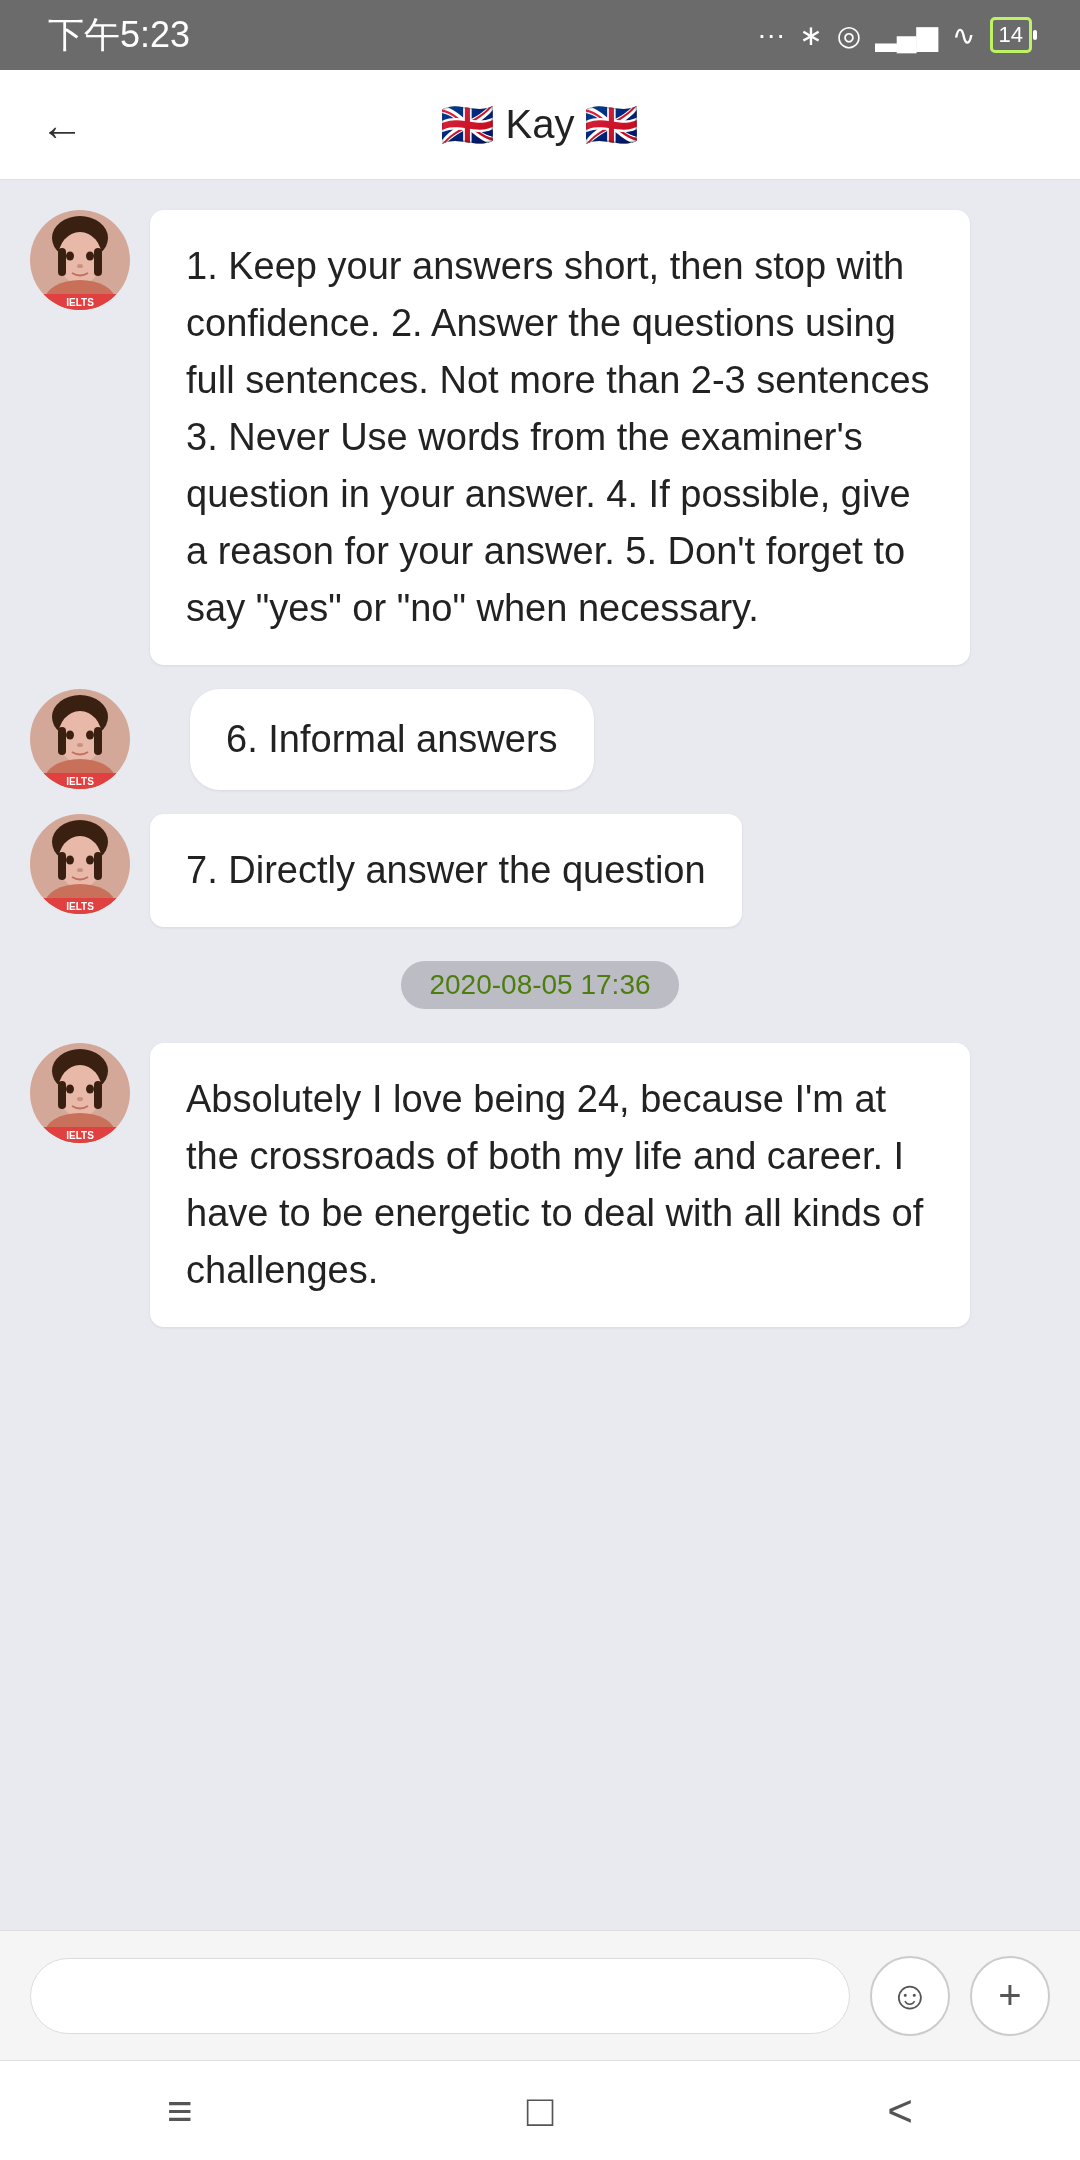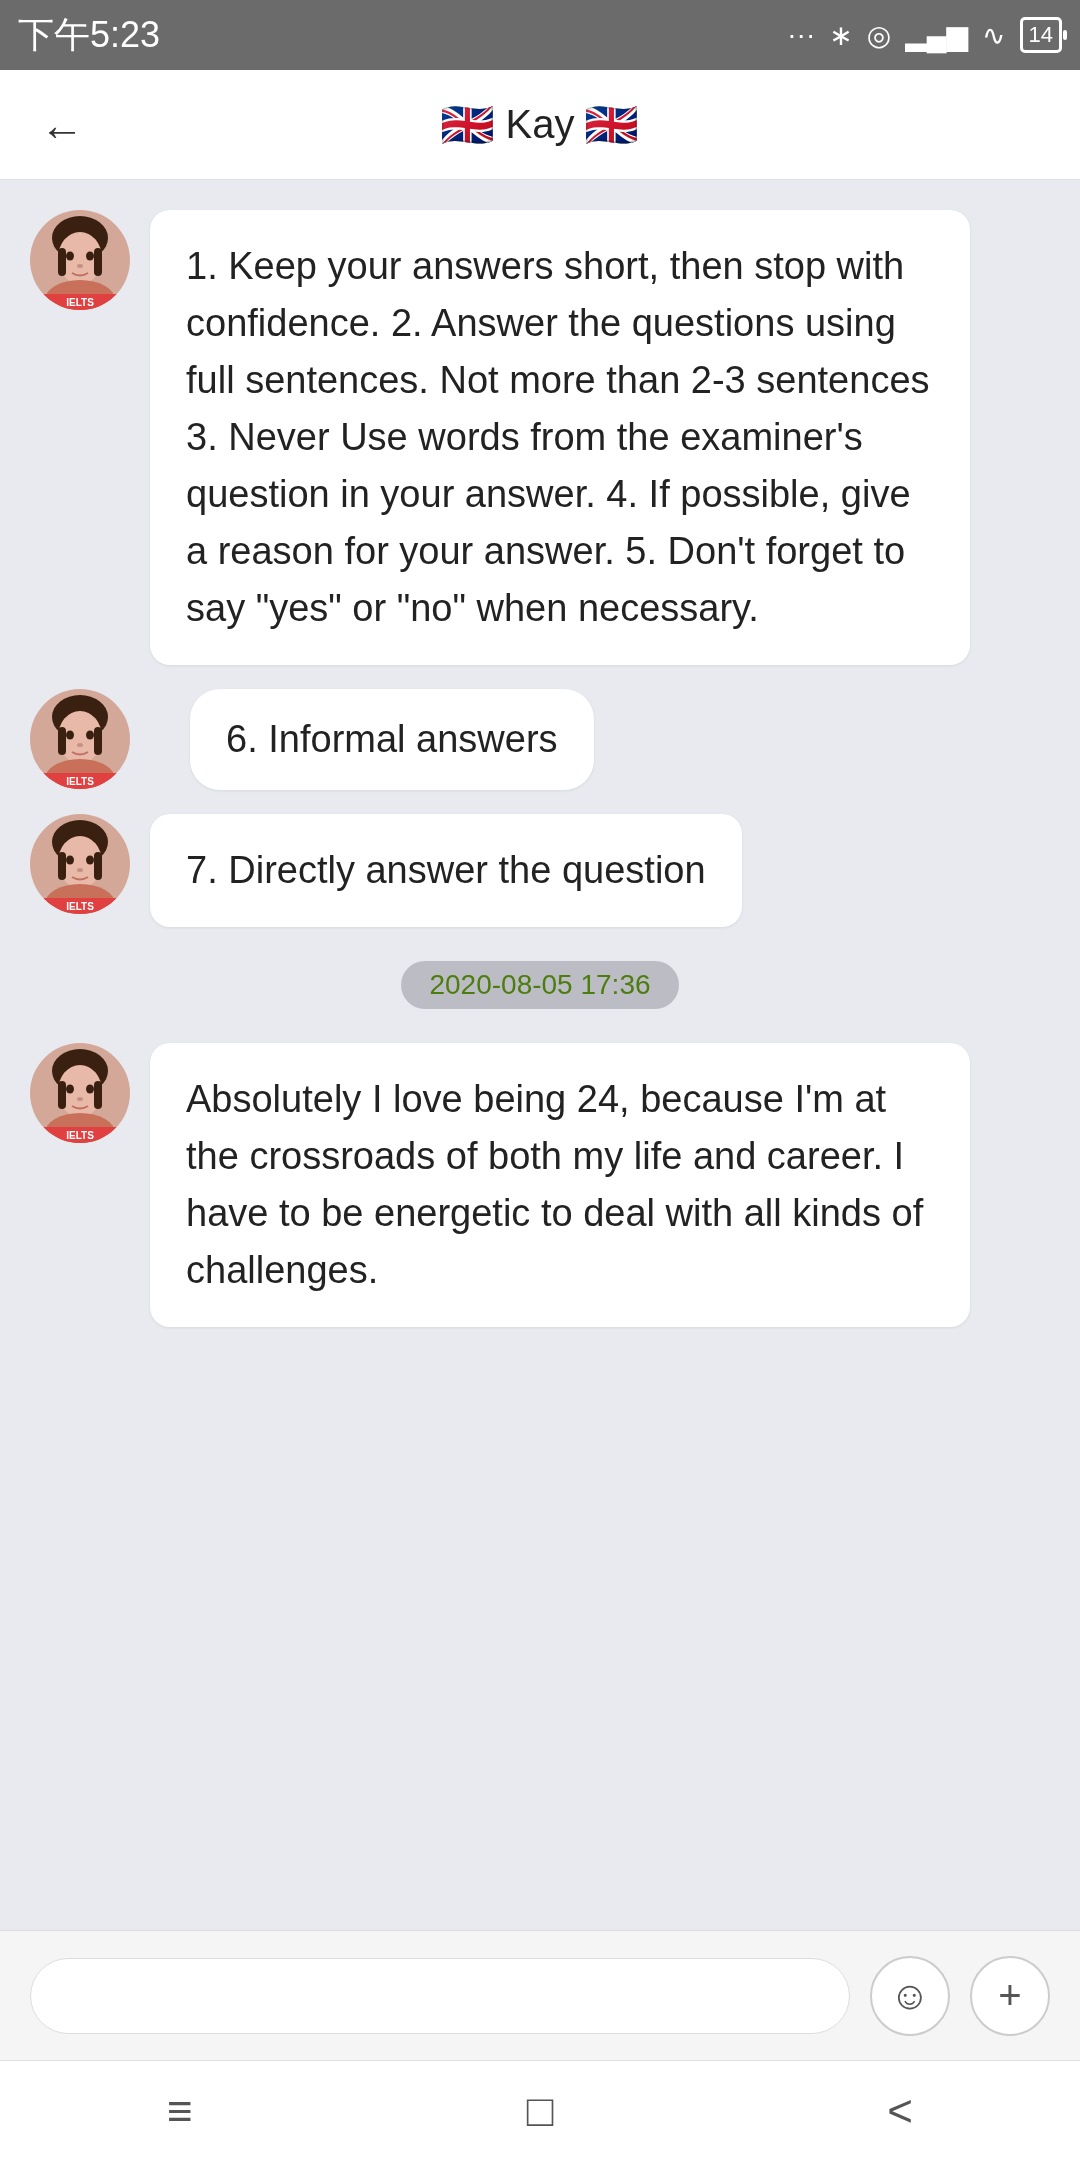--- a/index.html
+++ b/index.html
@@ -14,37 +14,37 @@
       flex-direction: column;
     }
 
     
     .status-bar {
       background: #6b6b6b;
       height: 70px;
       display: flex;
       align-items: center;
       justify-content: space-between;
-      padding: 0 18px;
+      padding: 0 48px;
       flex-shrink: 0;
     }
     .status-time {
       color: white;
       font-size: 36px;
       font-weight: 500;
     }
     .status-icons {
       display: flex;
       align-items: center;
       gap: 14px;
       color: white;
       font-size: 28px;
     }
     .battery-icon {
-      border: 3px solid #ffffff;
+      border: 3px solid #bef264;
       border-radius: 5px;
       padding: 2px 6px;
       font-size: 22px;
       position: relative;
     }
     .battery-icon::after {
       content: '';
       position: absolute;
       right: -8px;
       top: 50%;
@@ -99,21 +99,21 @@
     
     .message-row {
       display: flex;
       align-items: flex-start;
       gap: 20px;
     }
 
     
     .bubble {
       background: white;
-      border-radius: 20px;
+      border-radius: 14px;
       padding: 28px 36px;
       max-width: 820px;
       font-size: 38px;
       line-height: 1.5;
       color: #222;
       box-shadow: 0 1px 3px rgba(0,0,0,0.08);
     }
     .bubble-small {
       border-radius: 30px;
       padding: 22px 36px;

